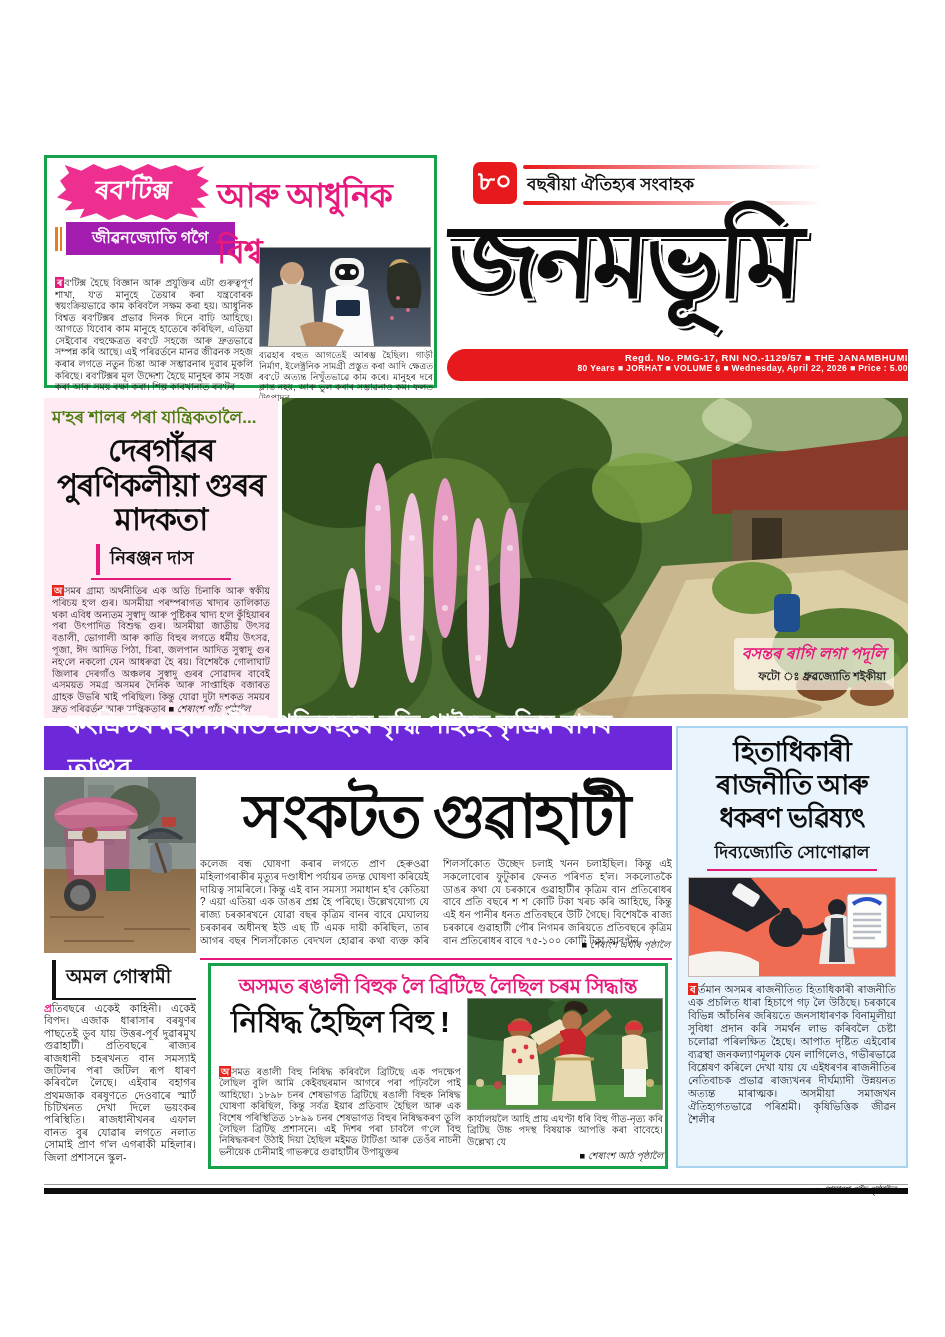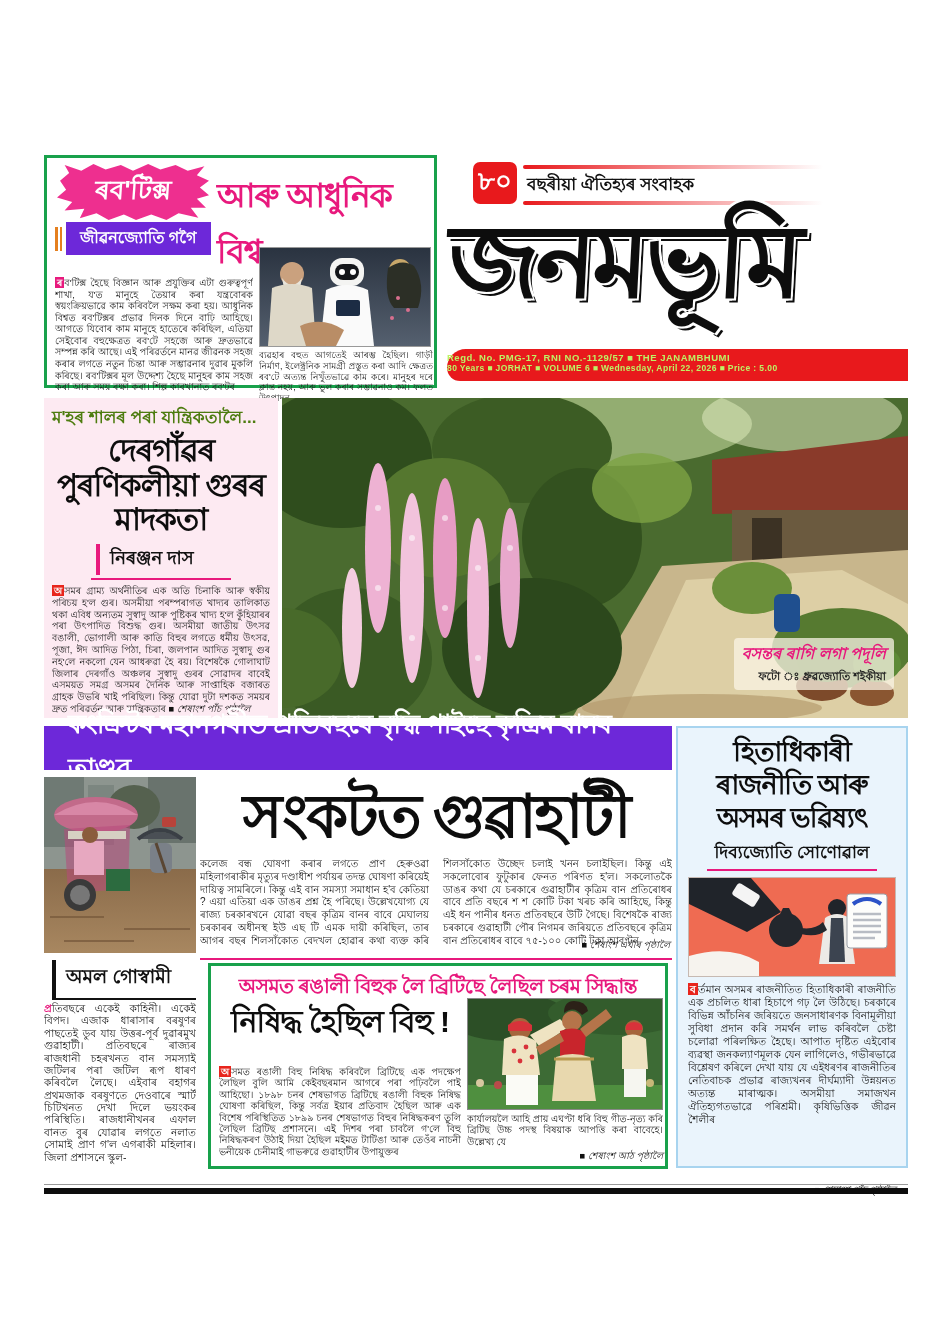--- a/index.html
+++ b/index.html
@@ -14,37 +14,37 @@
   #robotics-box { left:44px; top:155px; width:393px; height:233px; border:3px solid #18a14b; background:#fff; padding:6px 8px; }
   #robotics-title-row { position:relative; height:58px; }
   #robotics-burst { position:absolute; left:2px; top:0; width:152px; height:56px;
      background:#ee2f8f;
      clip-path:polygon(2% 30%,8% 16%,5% 2%,16% 12%,24% 0,32% 10%,42% 2%,50% 12%,60% 0,68% 10%,78% 2%,86% 12%,97% 4%,92% 20%,100% 30%,94% 42%,100% 56%,92% 62%,98% 78%,88% 78%,93% 96%,80% 88%,72% 100%,62% 90%,52% 100%,44% 90%,34% 100%,26% 88%,15% 97%,18% 80%,5% 83%,10% 68%,0% 60%,6% 46%);
      display:flex; align-items:center; justify-content:center; }
   #robotics-burst span { color:#fff; font-weight:bold; font-size:26px; transform:skewX(-4deg); }
   #robotics-title-rest { position:absolute; left:162px; top:6px; color:#e8197d; font-weight:bold; font-size:33px; letter-spacing:-1px; }
   .byline-orange { display:inline-flex; align-items:center; }
   .byline-orange .bars { width:7px; height:24px; border-left:3px solid #e5801f; border-right:2px solid #e5801f; margin-right:4px; }
-  .byline-orange .bx { background:#6d28d9; color:#fff; font-weight:bold; font-size:16px; padding:3px 14px; }
+  .byline-orange .bx { background:#a21caf; color:#fff; font-weight:bold; font-size:16px; padding:3px 26px; }
   #robotics-cols { position:relative; margin-top:22px; height:132px; }
   #robotics-body-left { position:absolute; left:0; top:0; width:198px; height:132px; font-size:9.5px; line-height:1.22; color:#1a1a1a; }
   #robot-photo { position:absolute; left:204px; top:-30px; width:172px; height:100px; border:1px solid #999; }
   #robotics-body-right { position:absolute; left:204px; top:73px; width:174px; height:52px; font-size:9px; line-height:1.2; color:#1a1a1a; }
   #robotics-cont { position:absolute; left:204px; top:122px; width:174px; }
   .cont-note { font-style:italic; font-size:9.5px; color:#111; text-align:right; }
   .lead-red { background:#e8251c; color:#fff; font-weight:bold; padding:0 2px; }
   .lead-pink { background:#e8197d; color:#fff; font-weight:bold; padding:0 2px; }
 
   
   #years-badge { left:473px; top:162px; width:44px; height:42px; background:#e8191c; border-radius:7px; color:#fff; font-weight:bold; font-size:26px; display:flex; align-items:center; justify-content:center; }
   #tagline-wrap { left:523px; top:165px; width:300px; }
   .tag-bar { height:4px; background:linear-gradient(to right,#e8191c,#fff); border-radius:2px; }
   #masthead-tagline { font-size:17px; font-weight:bold; color:#111; padding:2px 0 2px 4px; }
   #logo { left:448px; top:196px; width:460px; height:145px; font-size:102px; font-weight:bold; color:#0d0d0d; letter-spacing:-4px; transform:skewX(-3deg); text-shadow:2px 2px 0 #fff,-2px -2px 0 #fff,2px -2px 0 #fff,-2px 2px 0 #fff,4px 4px 0 #0d0d0d; line-height:1.3; white-space:nowrap; }
-  #masthead-banner { left:447px; top:349px; width:461px; height:32px; background:#e8191c; border-radius:20px 0 0 14px; color:#bef264; text-align:left; padding-top:3px; }
+  #masthead-banner { left:447px; top:349px; width:461px; height:32px; background:#e8191c; border-radius:20px 0 0 14px; color:#ffffff; text-align:right; padding-top:3px; }
   #masthead-banner .l1 { font-size:9.5px; font-weight:bold; letter-spacing:.5px; }
   #masthead-banner .l2 { font-size:12px; font-weight:bold; }
   #masthead-banner .l3 { font-size:8.5px; font-weight:bold; letter-spacing:.4px; }
 
   
   #gur-article { left:44px; top:398px; width:234px; height:320px; background:#fdeaf2; padding:6px 8px; }
   #gur-kicker { color:#4d7c0f; font-weight:bold; font-size:17px; text-align:left; }
   #gur-headline { color:#0d0d0d; font-weight:bold; font-size:31px; line-height:1.12; text-align:center; margin-top:2px; letter-spacing:-1px; }
   #gur-byline { margin:6px auto 0; width:130px; border-left:4px solid #e8197d; padding-left:10px; font-size:18px; font-weight:bold; color:#111; }
   #gur-byline-rule { width:140px; height:2px; background:#e8197d; margin:3px auto 5px; }
@@ -255,21 +255,21 @@
     <span>কলেজ বন্ধ ঘোষণা কৰাৰ লগতে প্ৰাণ হেৰুওৱা মহিলাগৰাকীৰ মৃত্যুৰ দণ্ডাধীশ পৰ্যায়ৰ তদন্ত ঘোষণা কৰিয়েই দায়িত্ব সামৰিলে। কিন্তু এই বান সমস্যা সমাধান হ'ব কেতিয়া ? এয়া এতিয়া এক ডাঙৰ প্ৰশ্ন হৈ পৰিছে। উল্লেখযোগ্য যে ৰাজ্য চৰকাৰখনে যোৱা বছৰ কৃত্ৰিম বানৰ বাবে মেঘালয় চৰকাৰৰ অধীনস্থ ইউ এছ টি এমক দায়ী কৰিছিল, তাৰ আগৰ বছৰ শিলসাঁকোত বেদখল হোৱাৰ কথা ব্যক্ত কৰি শিলসাঁকোত উচ্ছেদ চলাই খনন</span>
     <span>চলাইছিল। কিন্তু এই সকলোবোৰ ফুটুকাৰ ফেনত পৰিণত হ'ল। সকলোতকৈ ডাঙৰ কথা যে চৰকাৰে গুৱাহাটীৰ কৃত্ৰিম বান প্ৰতিৰোধৰ বাবে প্ৰতি বছৰে শ শ কোটি টকা খৰচ কৰি আহিছে, কিন্তু এই ধন পানীৰ ধনত প্ৰতিবছৰে উটি গৈছে। বিশেষকৈ ৰাজ্য চৰকাৰে গুৱাহাটী পৌৰ নিগমৰ জৰিয়তে প্ৰতিবছৰে কৃত্ৰিম বান প্ৰতিৰোধৰ বাবে ৭৫-১০০ কোটি টকা আবণ্টন</span>
   </div>
   <div id="guwahati-cont" class="abs cont-note">■ শেষাংশ এঘাৰ পৃষ্ঠালৈ</div>
   <div id="pink-sep" class="abs"></div>
 
   <div id="amol-byline" class="abs">অমল গোস্বামী</div>
   <div id="flood-side-col" class="abs just hidden-overflow"><span class="lead-mag">প্ৰ</span><span>তিবছৰে একেই কাহিনী। একেই বিপদ। এজাক ধাৰাসাৰ বৰষুণৰ পাছতেই ডুব যায় উত্তৰ-পূৰ্ব দুৱাৰমুখ গুৱাহাটী। প্ৰতিবছৰে ৰাজ্যৰ ৰাজধানী চহৰখনত বান সমস্যাই জটিলৰ পৰা জটিল ৰূপ ধাৰণ কৰিবলৈ লৈছে। এইবাৰ বহাগৰ প্ৰথমজাক বৰষুণতে দেওবাৰে স্মাৰ্ট চিটিখনত দেখা দিলে ভয়ংকৰ পৰিস্থিতি। ৰাজধানীখনৰ এফাল বানত বুৰ যোৱাৰ লগতে নলাত সোমাই প্ৰাণ গ'ল এগৰাকী মহিলাৰ। জিলা প্ৰশাসনে স্কুল-</span></div>
 
   <div id="beneficiary-box" class="abs">
-    <div id="beneficiary-headline">হিতাধিকাৰী ৰাজনীতি আৰু অসমৰ ভৱিষ্যৎ</div>
+    <div id="beneficiary-headline">হিতাধিকাৰী ৰাজনীতি আৰু ধকৰণ ভৱিষ্যৎ</div>
     <div id="beneficiary-byline">দিব্যজ্যোতি সোণোৱাল</div>
     <div id="beneficiary-rule"></div>
     <div id="beneficiary-illustration">
       <svg width="206" height="98" viewBox="0 0 206 98" preserveAspectRatio="none">
         <rect width="206" height="98" fill="#ef6b52"></rect>
         <polygon points="0,0 62,0 92,34 58,54 0,26" fill="#20242a"></polygon>
         <rect x="44" y="10" width="26" height="14" rx="3" transform="rotate(32 57 17)" fill="#f4f4f4"></rect>
         <circle cx="97" cy="52" r="17" fill="#23272d"></circle>
         <path d="M90 38 l14 0 l-4 -8 l-6 0 z" fill="#23272d"></path>
         <circle cx="148" cy="30" r="9" fill="#20242a"></circle>

